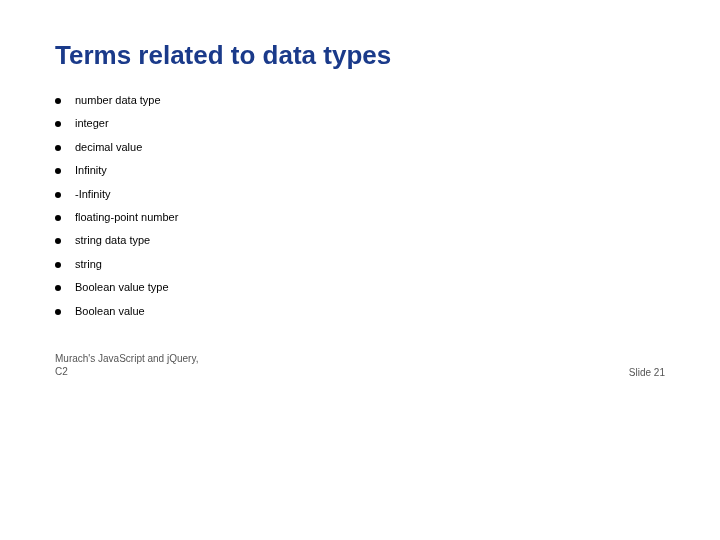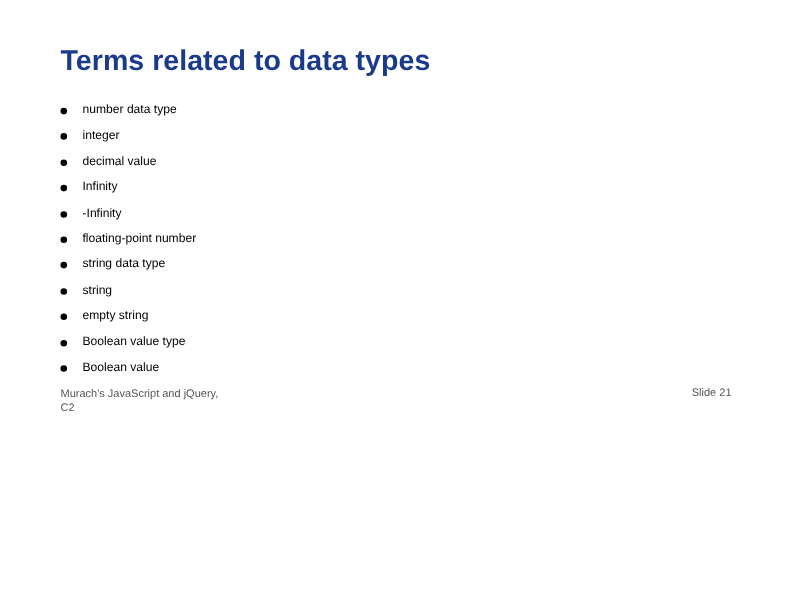--- a/index.html
+++ b/index.html
@@ -60,20 +60,21 @@
       flex-shrink: 0;
     }
 
     .footer {
       position: absolute;
       bottom: 18px;
       left: 0;
       right: 0;
       display: flex;
       justify-content: space-between;
+      align-items: flex-end;
       padding: 0 55px;
     }
 
     .footer-left {
       font-size: 10px;
       color: #555555;
       line-height: 1.3;
     }
 
     .footer-center {
@@ -125,24 +126,20 @@
       <li>
         <span class="bullet-dot"></span>
         <span>string data type</span>
       </li>
       <li>
         <span class="bullet-dot"></span>
         <span>string</span>
       </li>
       <li>
         <span class="bullet-dot"></span>
-        <span>empty string</span>
-      </li>
-      <li>
-        <span class="bullet-dot"></span>
         <span>Boolean value type</span>
       </li>
       <li>
         <span class="bullet-dot"></span>
         <span>Boolean value</span>
       </li>
     </ul>
 
   <div class="footer">
     <div class="footer-left">

